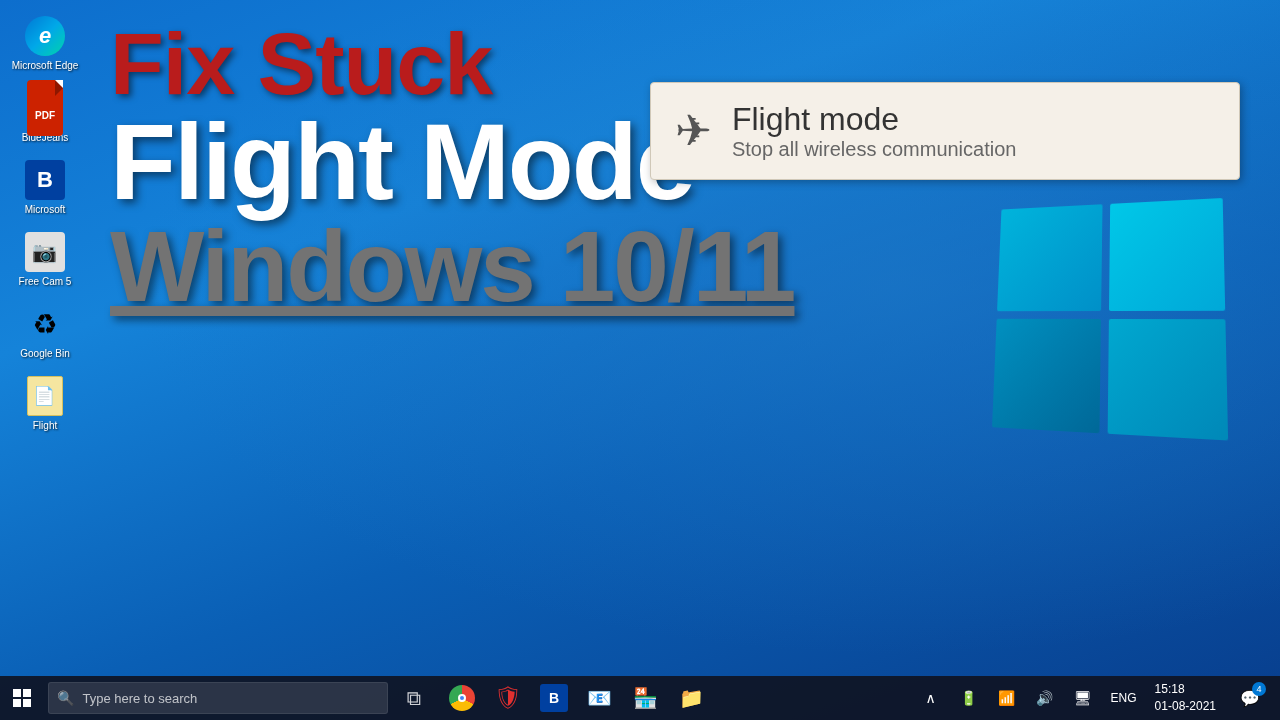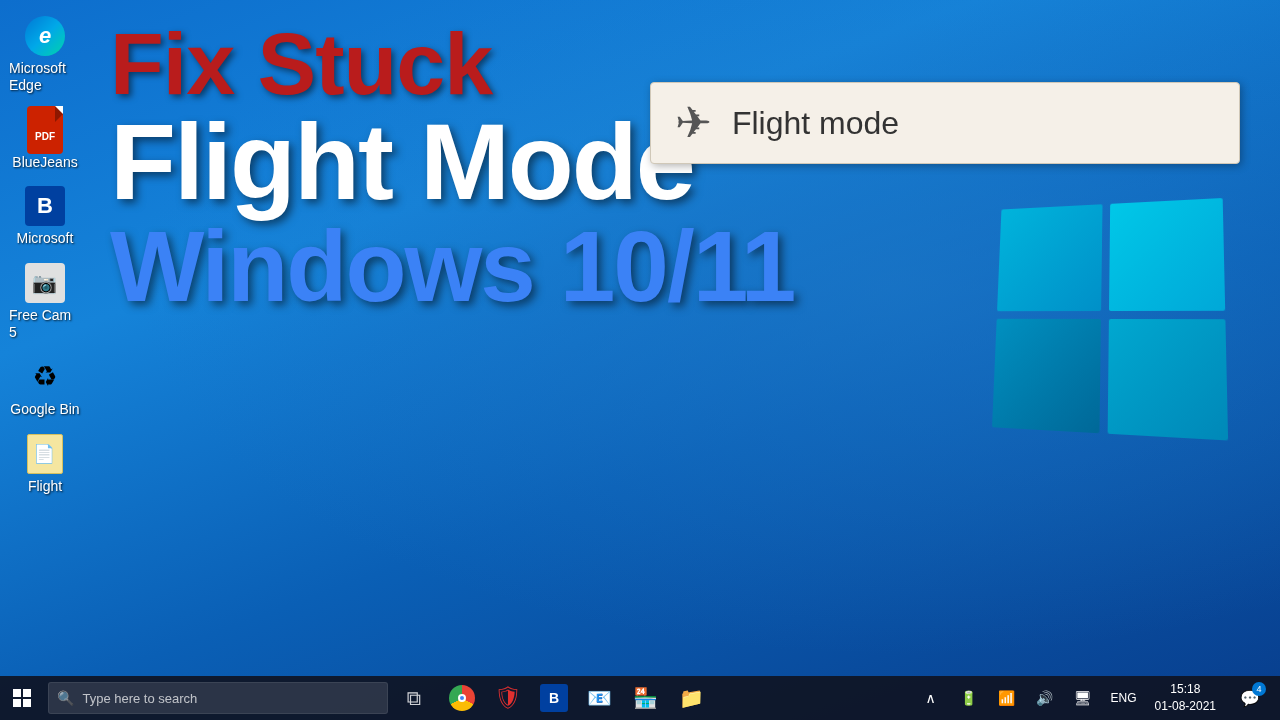--- a/index.html
+++ b/index.html
@@ -48,21 +48,21 @@
       width: 40px;
       height: 40px;
       display: flex;
       align-items: center;
       justify-content: center;
       margin-bottom: 4px;
       font-size: 28px;
     }
     .icon-label {
       color: white;
-      font-size: 14px;
+      font-size: 10px;
       text-align: left;
       text-shadow: 1px 1px 2px rgba(0,0,0,0.8);
       line-height: 1.2;
     }
 
     
     .edge-icon {
       background: linear-gradient(135deg, #0078d4 0%, #00a8e8 50%, #00d4aa 100%);
       border-radius: 50%;
       width: 40px;
@@ -74,21 +74,21 @@
       font-size: 22px;
       font-weight: bold;
       font-style: italic;
     }
 
     
     .pdf-icon {
       background: #cc2200;
       border-radius: 4px;
       width: 36px;
-      height: 48px;
+      height: 56px;
       display: flex;
       align-items: center;
       justify-content: center;
       color: white;
       font-size: 10px;
       font-weight: bold;
       position: relative;
     }
     .pdf-icon::before {
       content: '';
@@ -201,27 +201,28 @@
       color: white;
       font-size: 108px;
       font-weight: 900;
       font-family: Impact, Arial Black, sans-serif;
       line-height: 1;
       text-shadow: 4px 4px 8px rgba(0,0,0,0.5);
       letter-spacing: -2px;
     }
 
     .title-windows {
-      color: #3b82f6;
+      color: #737373;
       font-size: 100px;
       font-weight: 900;
       font-family: Impact, Arial Black, sans-serif;
       line-height: 1;
       text-shadow: 4px 4px 8px rgba(0,0,0,0.5);
       letter-spacing: -2px;
+      text-decoration: underline;
     }
 
     
     .windows-logo {
       position: absolute;
       right: 60px;
       top: 200px;
       width: 230px;
       height: 230px;
       z-index: 3;
@@ -364,21 +365,21 @@
       align-items: center;
       justify-content: center;
       color: white;
       font-size: 14px;
       cursor: pointer;
     }
 
     .clock {
       display: flex;
       flex-direction: column;
-      align-items: center;
+      align-items: flex-start;
       color: white;
       font-size: 12px;
       line-height: 1.4;
       cursor: pointer;
       padding: 0 8px;
       height: 44px;
       justify-content: center;
     }
 
     .lang-indicator {
@@ -508,20 +509,21 @@
     <div class="win-pane"></div>
     <div class="win-pane"></div>
     <div class="win-pane"></div>
   </div>
 </div>
 
 <div class="flight-mode-card">
   <div class="flight-mode-plane">✈</div>
   <div class="flight-mode-text">
     <span class="flight-mode-title">Flight mode</span>
+    <span class="flight-mode-subtitle">Stop all wireless communication</span>
   </div>
 </div>
 
 <div class="taskbar">
 
   <div class="taskbar-start">
     <div class="win-start-logo">
       <div class="win-start-pane"></div>
       <div class="win-start-pane"></div>
       <div class="win-start-pane"></div>

